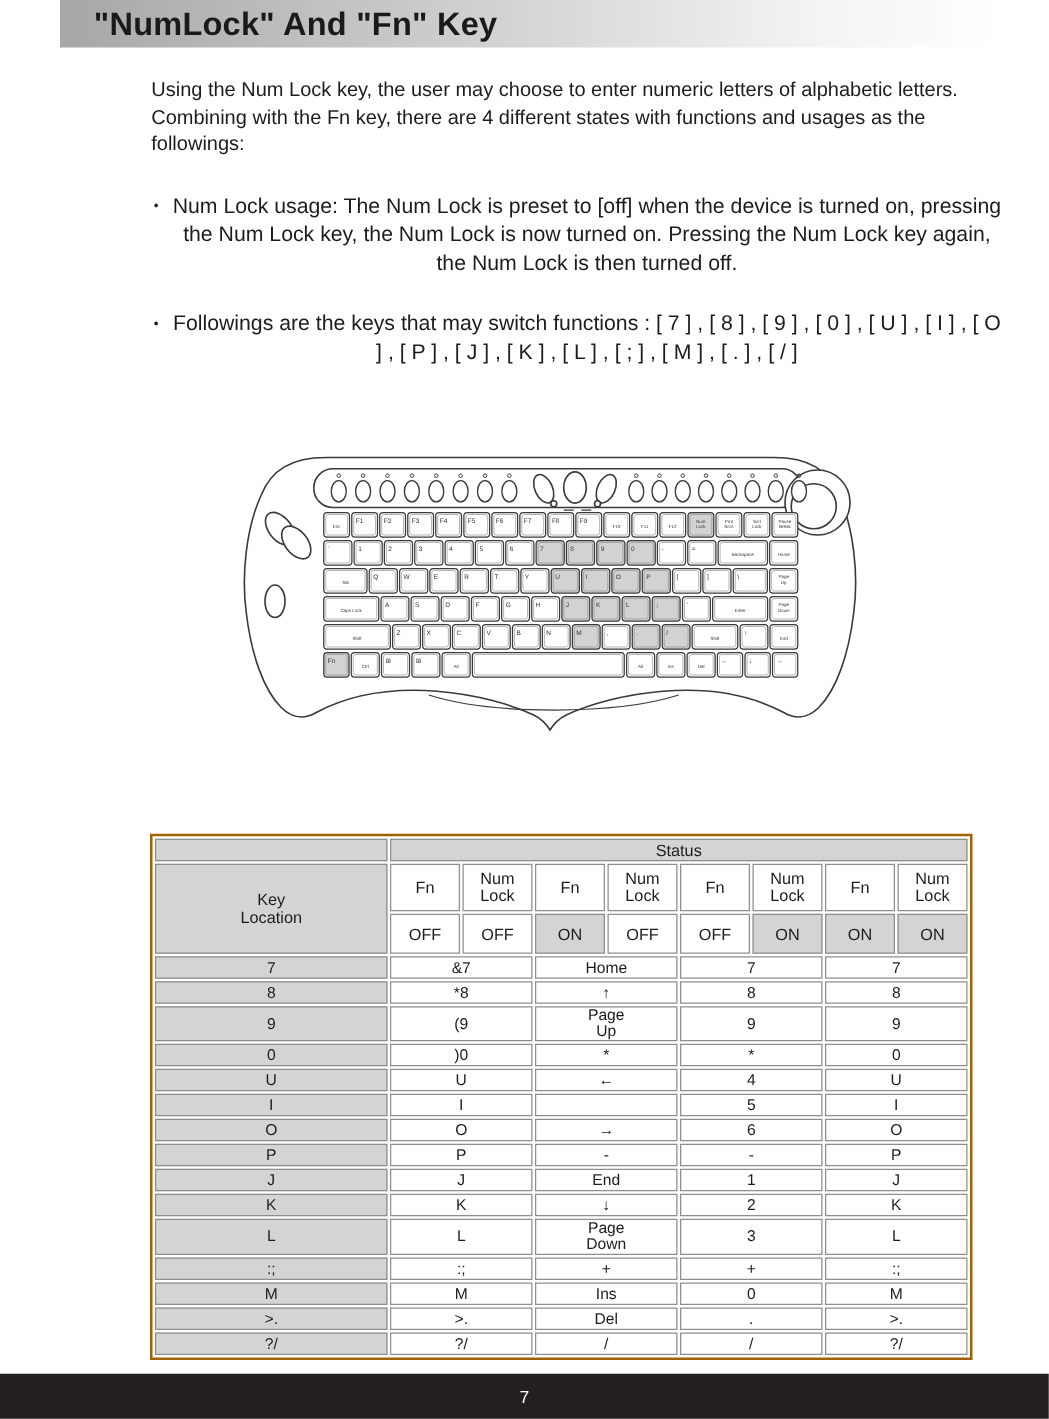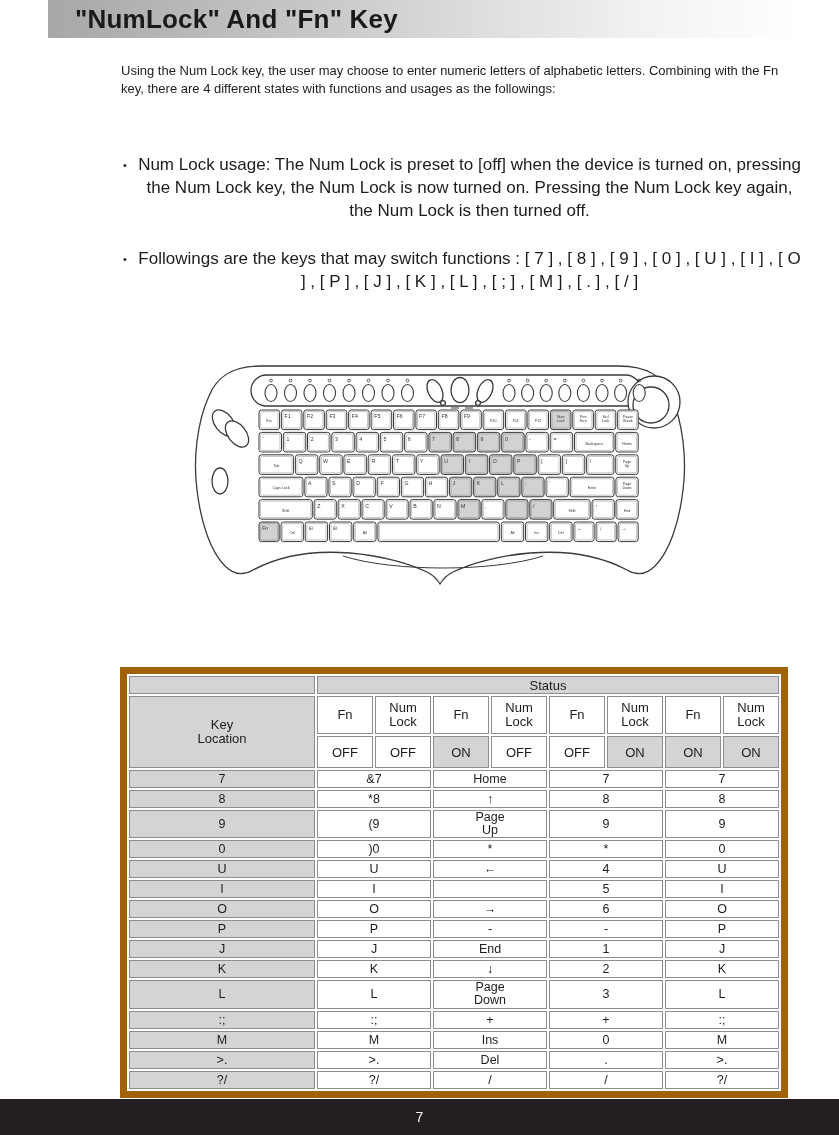--- a/index.html
+++ b/index.html
@@ -16,21 +16,21 @@
     left: 48px; top: 0; width: 791px; height: 38px;
     background: linear-gradient(to right, #a7a7a7 0%, #c9c9c9 35%, #f2f2f2 75%, #ffffff 95%);
     display: flex; align-items: center;
   }
   .title-bar h1 {
     font-size: 26px; font-weight: bold; color: #1a1a1a;
     padding-left: 27px; letter-spacing: 0.2px;
   }
   .intro {
     position: absolute; left: 121px; top: 62px; width: 676px;
-    font-size: 13px; line-height: 1.35;
+    font-size: 16px; line-height: 1.35;
   }
   .bullets {
     position: absolute; left: 121px; top: 154px; width: 680px;
     list-style: none;
   }
   .bullets li {
     position: relative;
     font-size: 17px; line-height: 1.35;
     padding-left: 17px;
     margin-bottom: 25px;
@@ -44,21 +44,21 @@
   .figure {
     position: absolute; left: 193px; top: 360px; width: 498px; height: 236px;
   }
   .section-heading {
     position: absolute; left: 121px; top: 626px;
     font-size: 19px; font-weight: bold; color: #111; margin-top: 42px;
   }
   .fn-table {
     position: absolute; left: 120px; top: 667px;
     border-collapse: separate; border-spacing: 2px;
-    border: 7px solid #a16207;
+    border: 2px solid #a16207;
     background: #ffffff;
     table-layout: fixed;
   }
   .fn-table td, .fn-table th {
     border: 1px solid #8e8e8e;
     text-align: center; vertical-align: middle;
     font-weight: normal;
     font-size: 13px;
     background: #ffffff;
     overflow: hidden;

